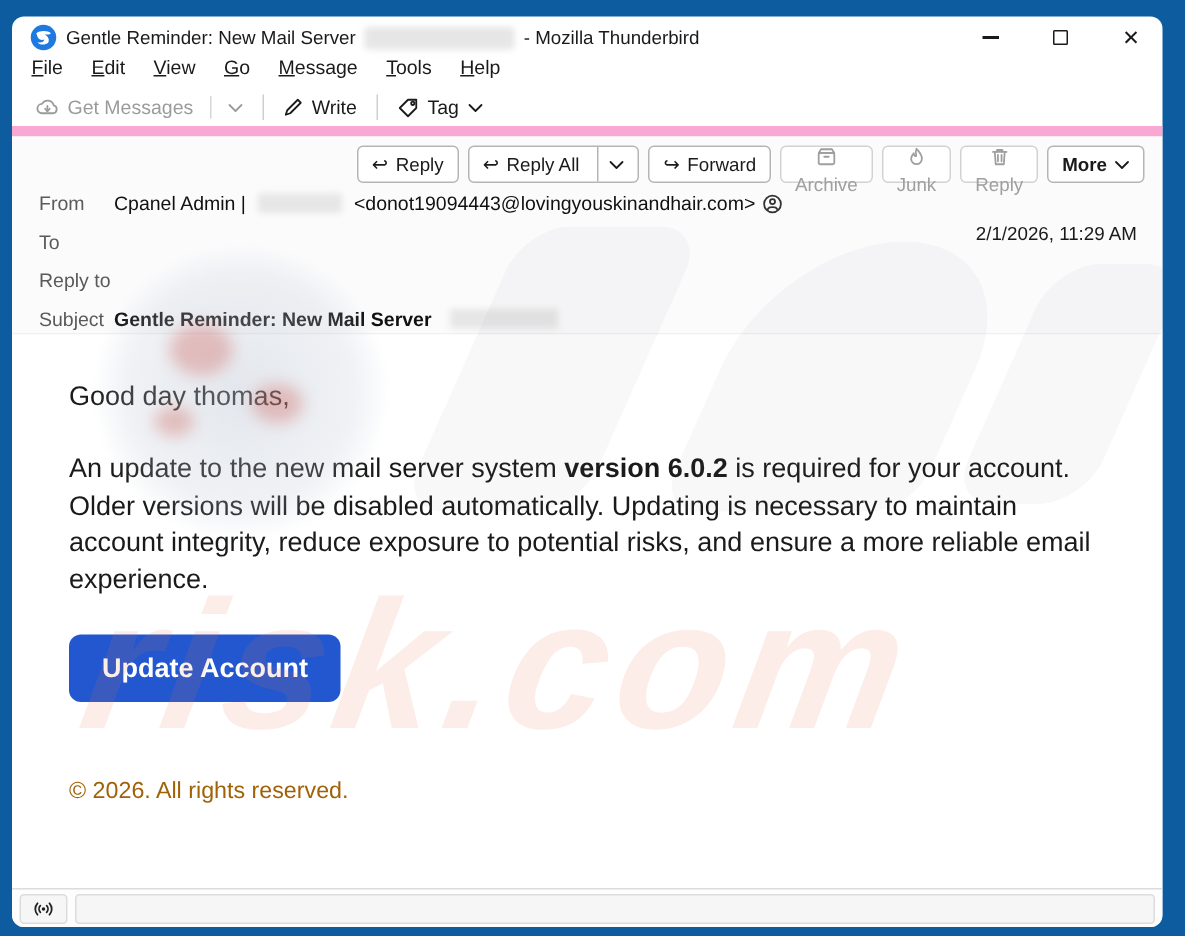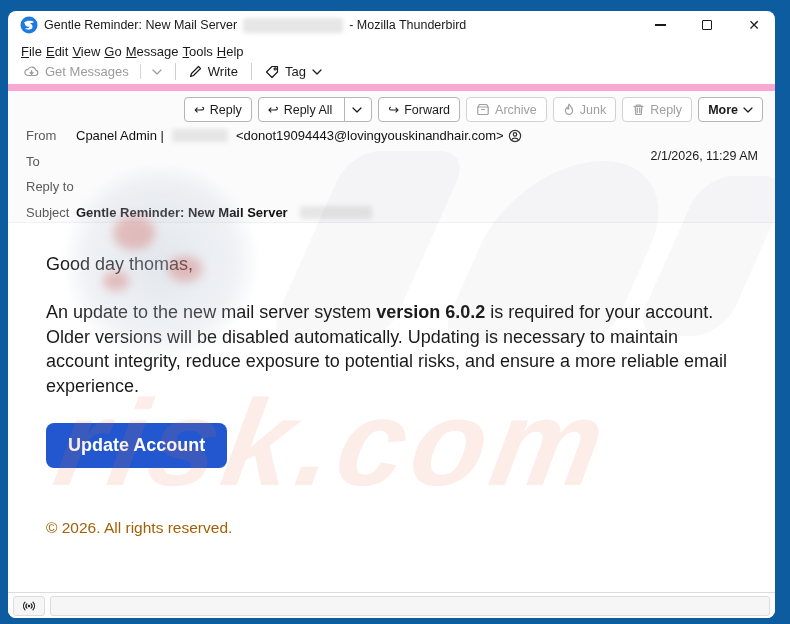--- a/index.html
+++ b/index.html
@@ -23,40 +23,40 @@
   .titlebar .app-icon { width:18px; height:18px; margin-right:6px; flex:0 0 auto; }
   .title-text { white-space:nowrap; }
   .redact { display:inline-block; background:#e6e6e6; border-radius:2px; filter:blur(2px); vertical-align:middle; }
   .redact.title { width:100px; height:15px; margin:0 6px; }
   .win-controls { margin-left:auto; display:flex; align-items:center; gap:33px; }
   .wc { width:14px; height:14px; display:flex; align-items:center; justify-content:center; color:#1a1a1a; cursor:default; }
   .wc-min { width:11px; height:1.5px; background:#1a1a1a; display:inline-block; }
   .wc-max { width:10px; height:10px; border:1.4px solid #1a1a1a; border-radius:1px; display:inline-block; }
   .wc-close { font-size:14px; line-height:1; }
   
-  .menubar { height:22px; display:flex; align-items:flex-end; gap:4px; padding:0 0 0 13px; font-size:13px; color:#1a1a1a; flex:0 0 auto; }
+  .menubar { height:22px; display:flex; align-items:flex-start; gap:19px; padding:0 0 0 13px; font-size:13px; color:#1a1a1a; flex:0 0 auto; }
   .menu-item { display:inline-block; }
   .menu-item::first-letter { text-decoration:underline; }
   
   .toolbar { height:32px; display:flex; align-items:center; padding:0 0 0 10px; border-bottom:7px solid #f9a8d4; font-size:13px; flex:0 0 auto; }
   .tbtn { display:inline-flex; align-items:center; gap:6px; padding:4px 6px; border-radius:3px; color:#1a1a1a; }
   .tbtn.disabled { color:#9b9b9b; }
   .tb-divider { width:1px; height:17px; background:#cfcfcf; margin:0 7px; }
   .mini-divider { width:1px; height:15px; background:#d6d6d6; margin:0 5px; }
   svg { display:block; }
   .icon-stroke { stroke:currentColor; fill:none; stroke-width:1.2; stroke-linecap:round; stroke-linejoin:round; }
   
   .header-panel { position:relative; height:132px; background:#fbfbfc; border-bottom:1px solid #f0f0f0; flex:0 0 auto; }
   .action-row { display:flex; justify-content:flex-end; gap:6px; padding:6px 12px 0 0; }
   .abtn {
     display:inline-flex; align-items:center; gap:5px; height:25px;
     border:1px solid #b5b5b5; border-radius:4px; background:#fff;
     padding:0 9px; font-size:12.5px; color:#1a1a1a; white-space:nowrap;
   }
-  .abtn.disabled { color:#9f9f9f; border-color:#d2d2d2; }
+  .abtn.disabled { color:#9f9f9f; border-color:#d2d2d2;flex-direction:column; }
   .abtn .split { border-left:1px solid #b5b5b5; margin-left:7px; padding-left:7px; height:100%; display:flex; align-items:center; }
   .glyph-arrow { font-size:13px; line-height:1; }
   .hdr-rows { padding:6px 0 0 18px; font-size:13px; }
   .hdr-row { display:flex; align-items:baseline; min-height:25.5px; }
   .hdr-label { width:50px; color:#5a5a5a; flex:0 0 auto; }
   .hdr-value { color:#111; display:flex; align-items:center; gap:4px; }
   .redact.from { width:56px; height:13px; margin:0 4px; }
   .redact.subject { width:72px; height:13px; margin-left:8px; }
   .subject-value { font-weight:bold; color:#111; }
   .hdr-date { position:absolute; right:17px; top:58px; font-size:12.5px; color:#1a1a1a; }

